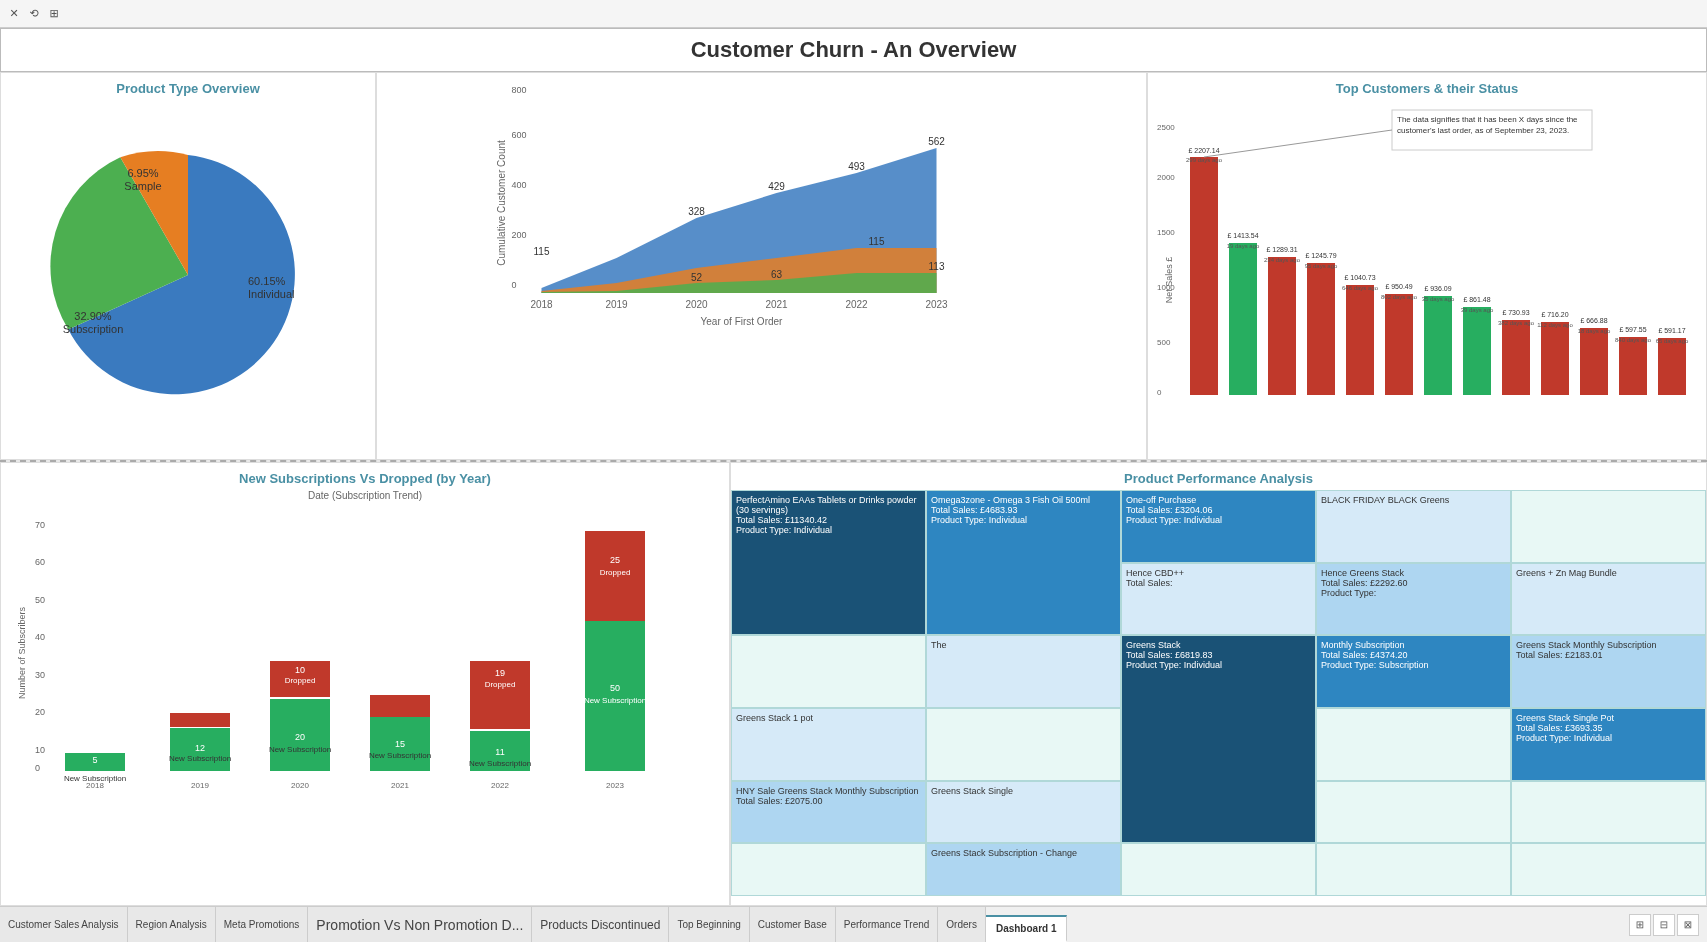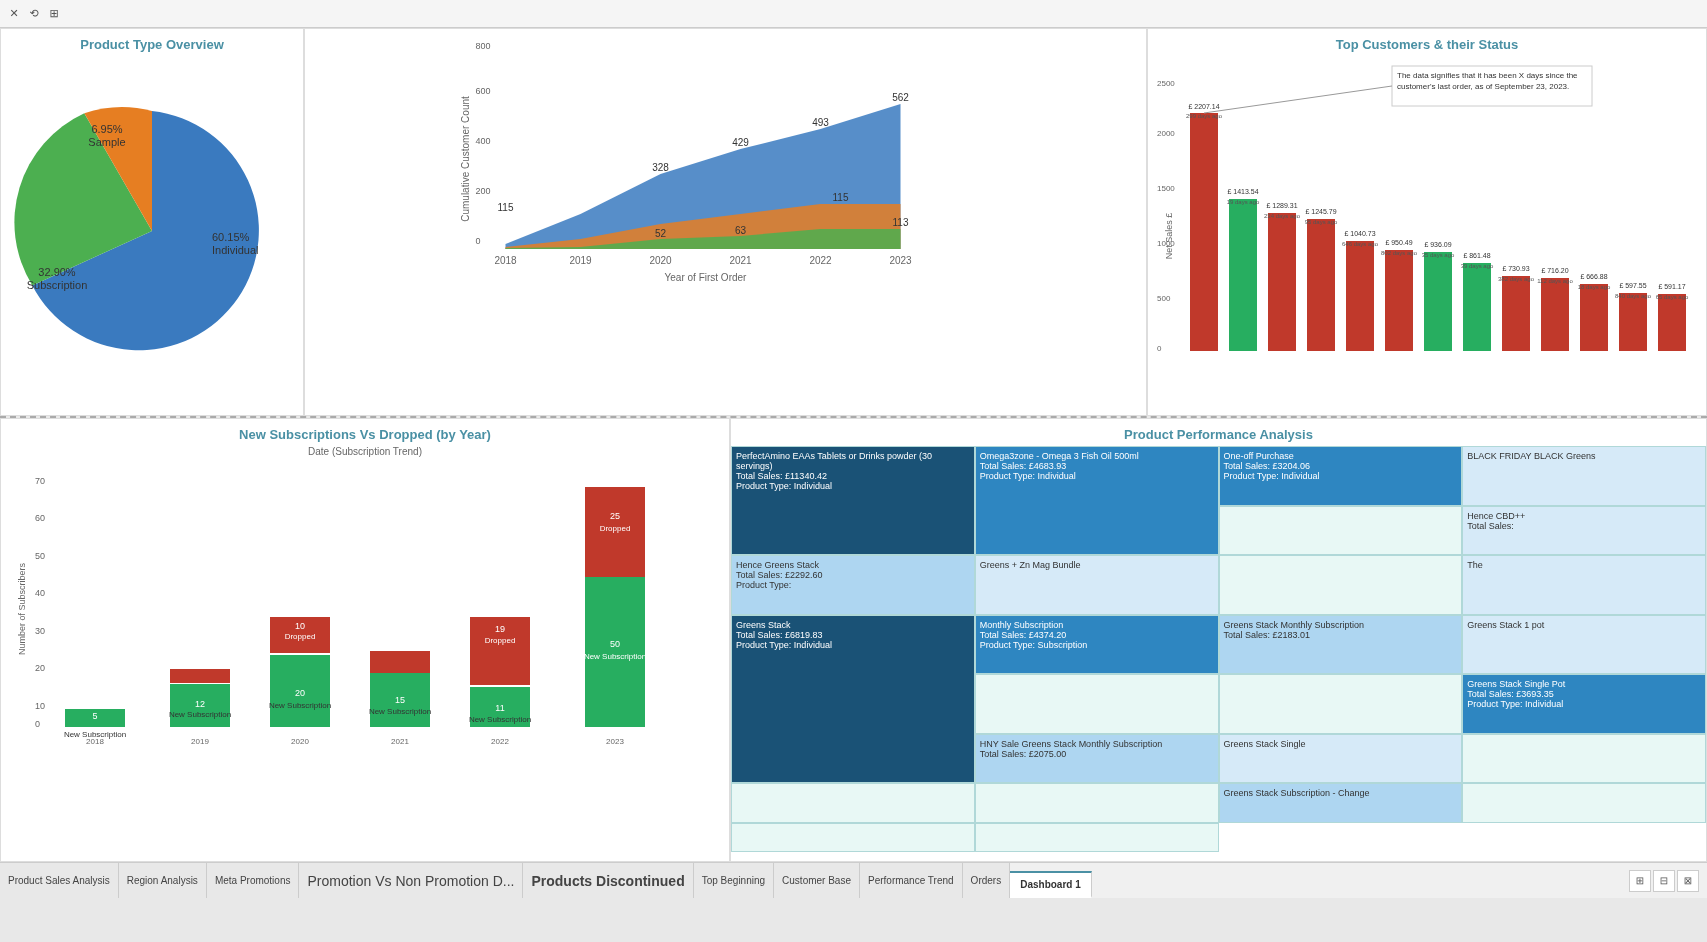--- a/index.html
+++ b/index.html
@@ -24,21 +24,21 @@
     
     
     .charts-bottom { display: flex; height: calc(942px - 28px - 44px - 390px - 36px); }
     
     
     .panel { background: white; border: 1px solid #ddd; position: relative; }
     
     .panel-title { font-size: 13px; font-weight: bold; color: #4a90a4; text-align: center; padding: 8px 4px 4px; }
     
     
-    .panel-pie { width: 304px; border-right: 1px solid #ddd; }
+    .panel-pie { width: 376px; border-right: 1px solid #ddd; }
     
     
     .panel-customer { flex: 1; border-right: 1px solid #ddd; }
     
     
     .panel-top-customers { width: 560px; }
     
     
     .panel-subscriptions { width: 730px; border-right: 1px solid #ddd; }
     .panel-product { flex: 1; }
@@ -51,41 +51,44 @@
     .tab { padding: 0 14px; display: flex; align-items: center; font-size: 11px; color: #444; border-right: 1px solid #ccc; cursor: pointer; white-space: nowrap; background: #e8e8e8; }
     .tab.active { background: white; border-bottom: 2px solid white; font-weight: bold; color: #333; }
     .tab-icons { display: flex; align-items: center; gap: 2px; margin-left: auto; padding: 0 8px; }
     .tab-icon-btn { width: 22px; height: 22px; display: flex; align-items: center; justify-content: center; cursor: pointer; border: 1px solid #ccc; background: white; font-size: 10px; color: #555; }
     
     
     .axis-label { font-size: 9px; fill: #666; }
     .axis-title { font-size: 10px; fill: #666; }
     
     
-    .product-grid { display: grid; grid-template-columns: repeat(4, 1fr); height: calc(100% - 36px); overflow: hidden; }
+    .product-grid { display: grid; grid-template-columns: repeat(5, 1fr); height: calc(100% - 36px); overflow: hidden; }
     .product-cell { border: 1px solid #b0d8d8; padding: 4px; font-size: 9px; color: #333; overflow: hidden; }
     .product-cell.dark-teal { background: #1a5276; color: white; }
     .product-cell.medium-teal { background: #2e86c1; color: white; }
     .product-cell.light-teal { background: #aed6f1; color: #333; }
     .product-cell.pale-teal { background: #d6eaf8; color: #333; }
     .product-cell.empty { background: #e8f8f5; }
   </style>
 </head>
 <body>
 
 <div class="main-container">
 
   <div class="top-bar">
     <div class="top-bar-icons">
       <div class="top-bar-icon">✕</div>
       <div class="top-bar-icon">⟲</div>
       <div class="top-bar-icon">⊞</div>
     </div>
   </div>
 
+  <div class="title-bar">
+    <span class="title-text">Customer Churn - An Overview</span>
+  </div>
 
   <div class="content-area">
 
     <div class="charts-top">
 
       <div class="panel panel-pie">
         <div class="panel-title">Product Type Overview</div>
         <div class="pie-container">
           <svg width="300" height="300" viewBox="0 0 300 300">
 
@@ -338,25 +341,25 @@
             Greens Stack Subscription - Change
           </div>
           <div class="product-cell empty"></div>
           <div class="product-cell empty"></div>
           <div class="product-cell empty"></div>
         </div>
       </div>
     </div>
 
     <div class="tab-bar">
-      <div class="tab" style="font-size:10px; padding: 0 8px;">Product Sales Analysis</div>
+      <div class="tab" style="font-size:10px; padding: 0 8px;">Customer Sales Analysis</div>
       <div class="tab" style="font-size:10px; padding: 0 8px;">Region Analysis</div>
       <div class="tab" style="font-size:10px; padding: 0 8px;">Meta Promotions</div>
       <div class="tab" style="font-size:14px; padding: 0 8px;">Promotion Vs Non Promotion D...</div>
-      <div class="tab" style="font-size:14px; padding: 0 8px; font-weight: bold;">Products Discontinued</div>
+      <div class="tab" style="font-size:12px; padding: 0 8px;">Products Discontinued</div>
       <div class="tab" style="font-size:10px; padding: 0 8px;">Top Beginning</div>
       <div class="tab" style="font-size:10px; padding: 0 8px;">Customer Base</div>
       <div class="tab" style="font-size:10px; padding: 0 8px;">Performance Trend</div>
       <div class="tab" style="font-size:10px; padding: 0 8px;">Orders</div>
       <div class="tab active" style="font-size:10px; padding: 0 10px; background:white; border-top: 2px solid #4a90a4; font-weight:bold;margin-top:8px;">Dashboard 1</div>
       <div class="tab-icons">
         <div class="tab-icon-btn">⊞</div>
         <div class="tab-icon-btn">⊟</div>
         <div class="tab-icon-btn">⊠</div>
       </div>

